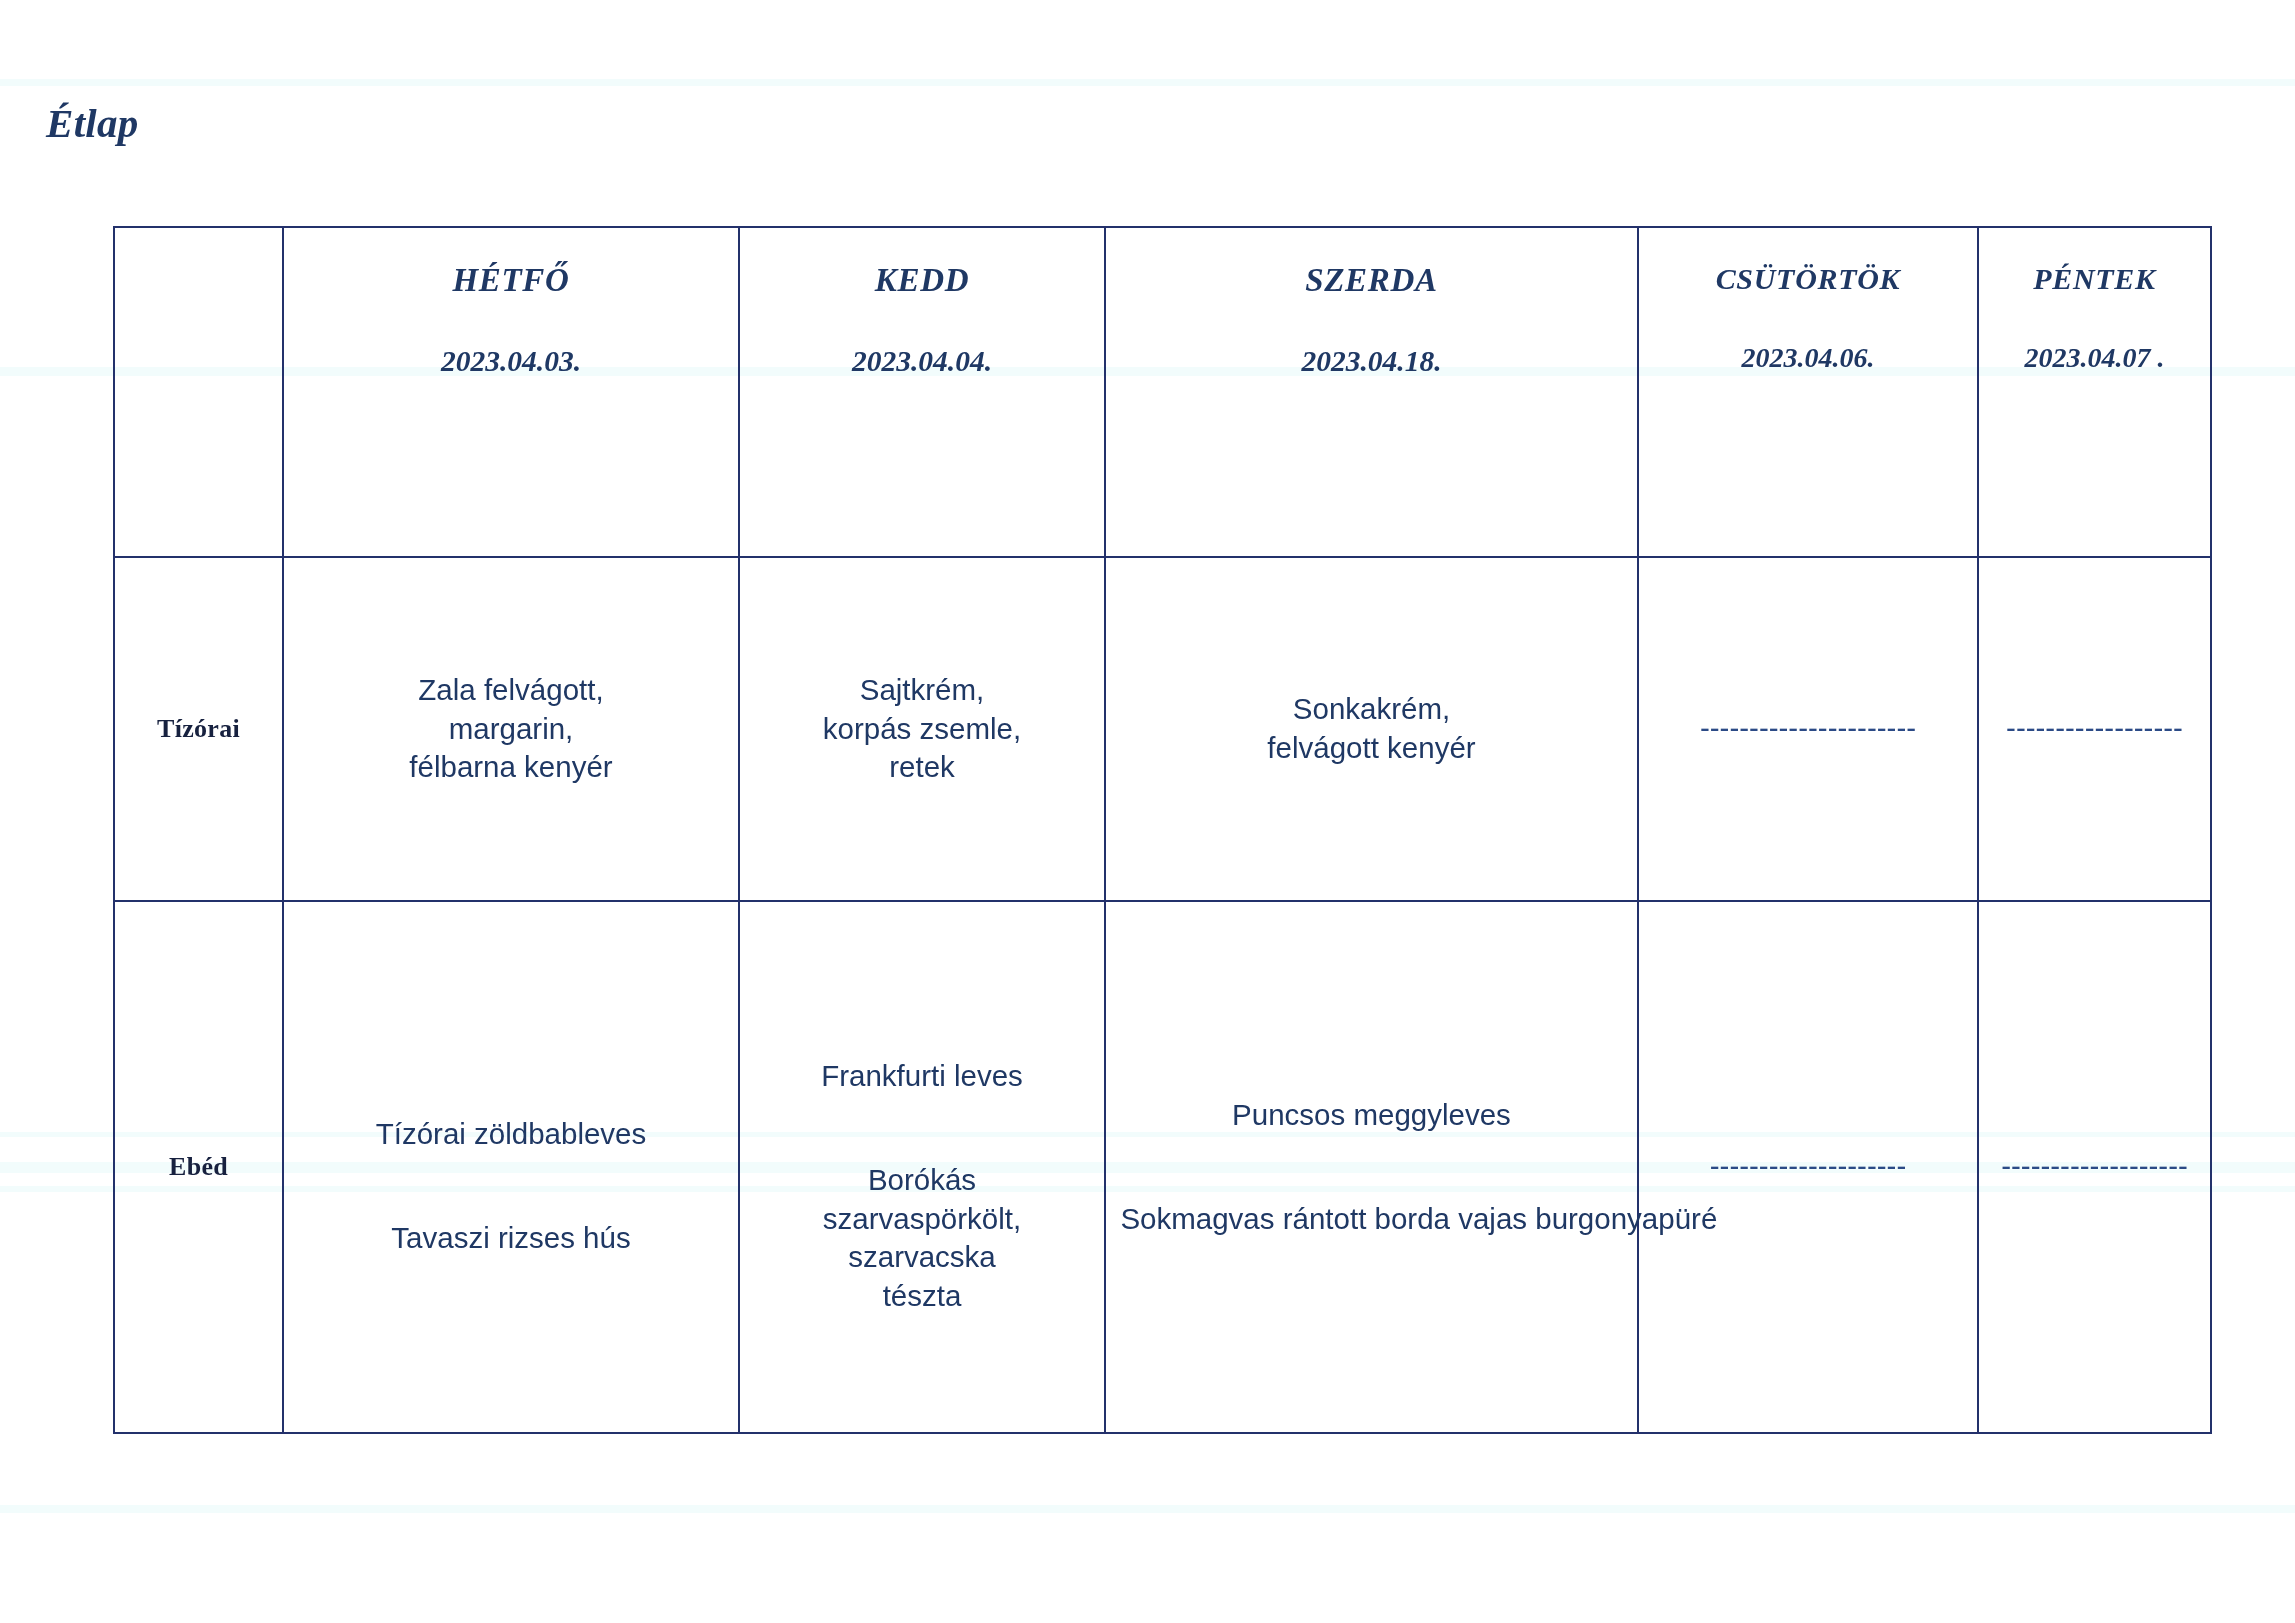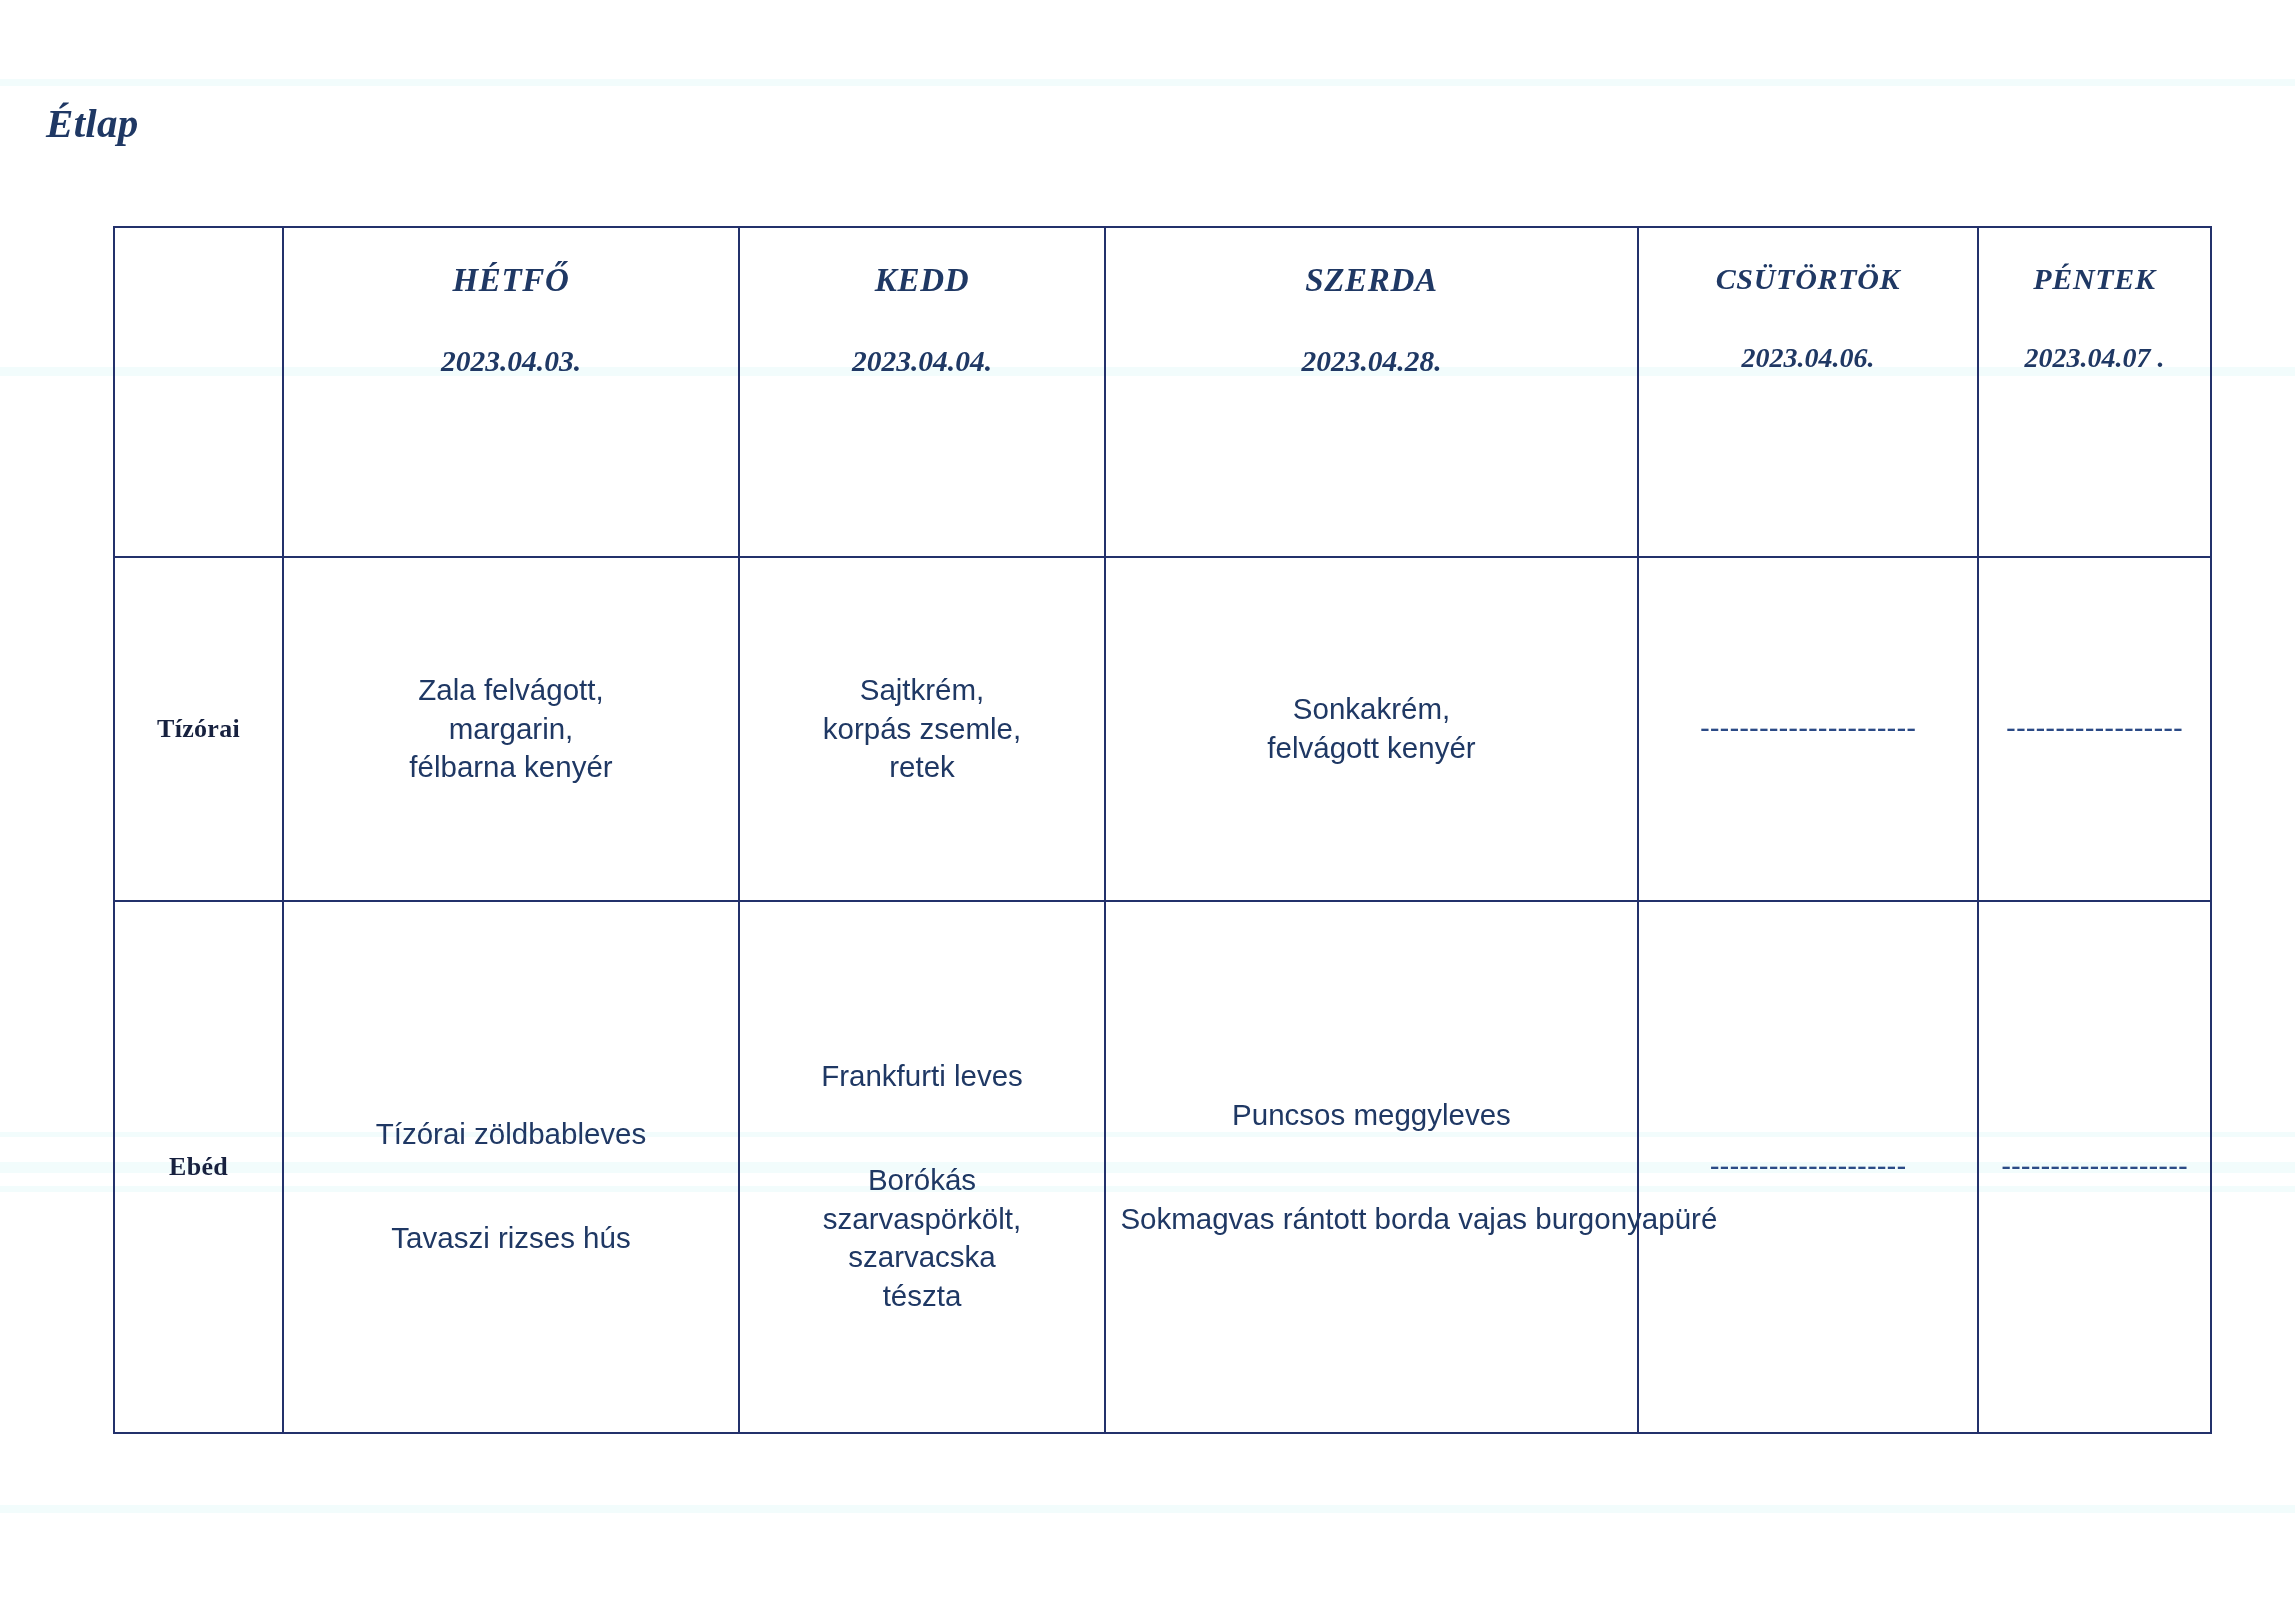--- a/index.html
+++ b/index.html
@@ -178,21 +178,21 @@
       <td class="hdr-cell">
         <div class="hdr-day">HÉTFŐ</div>
         <div class="hdr-date">2023.04.03.</div>
       </td>
       <td class="hdr-cell">
         <div class="hdr-day">KEDD</div>
         <div class="hdr-date">2023.04.04.</div>
       </td>
       <td class="hdr-cell">
         <div class="hdr-day">SZERDA</div>
-        <div class="hdr-date">2023.04.28.</div>
+        <div class="hdr-date">2023.04.18.</div>
       </td>
       <td class="hdr-cell narrow">
         <div class="hdr-day">CSÜTÖRTÖK</div>
         <div class="hdr-date">2023.04.06.</div>
       </td>
       <td class="hdr-cell fri">
         <div class="hdr-day">PÉNTEK</div>
         <div class="hdr-date">2023.04.07 .</div>
       </td>
     </tr>

